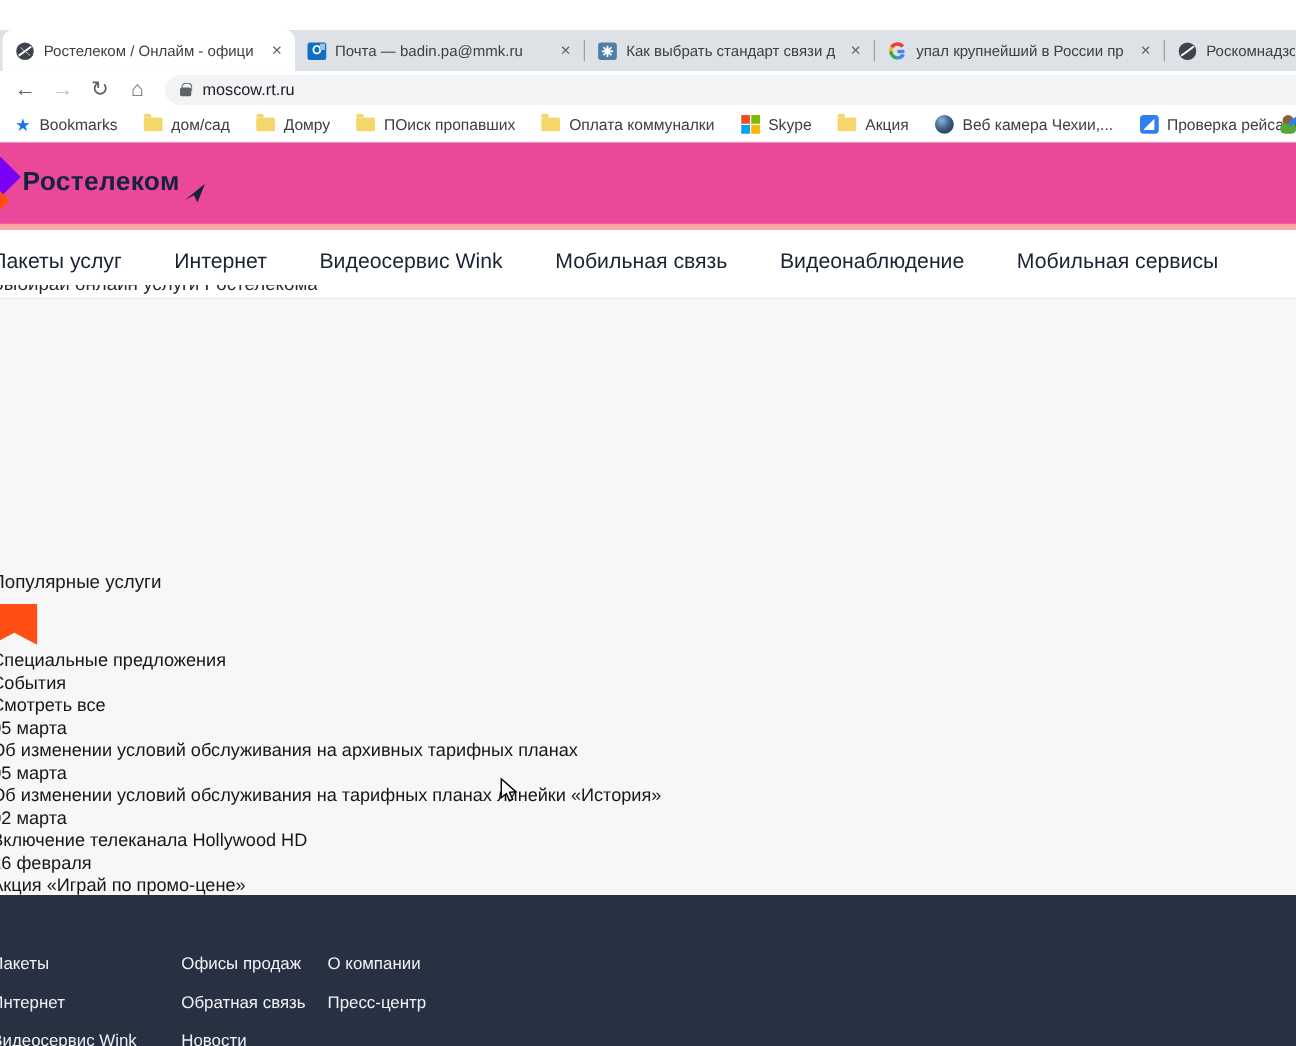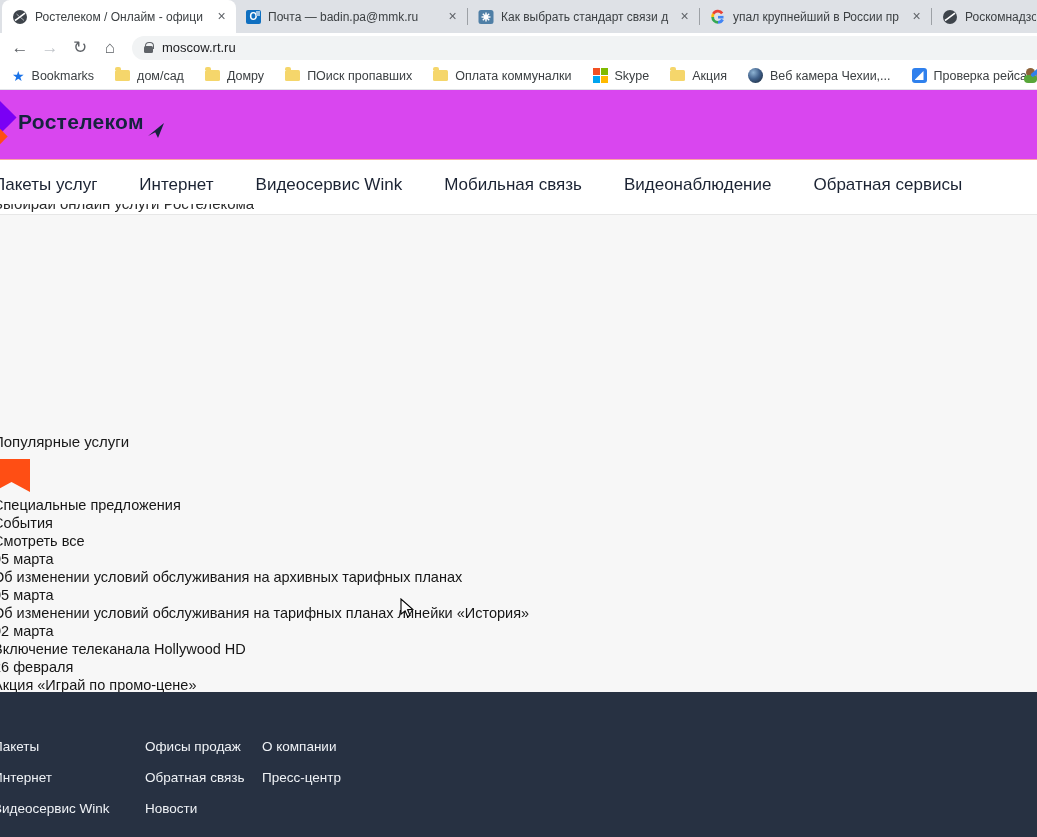--- a/index.html
+++ b/index.html
@@ -1,20 +1,20 @@
 <!DOCTYPE html>
 <html><head>
 <meta charset="utf-8">
 <style>
   * { margin:0; padding:0; box-sizing:border-box; }
   html,body { width:1037px; height:837px; overflow:hidden; }
   body { font-family:"Liberation Sans", sans-serif; background:#fff; position:relative; }
 
   
-  .tabstrip { height:33px; background:#DEE1E6; display:flex; align-items:flex-end; padding-left:2px; }
+  .tabstrip { height:33px; background:#DEE1E6; display:flex; align-items:flex-end; padding-left:2px;margin-top:24px; }
   .tab { height:33px; display:flex; align-items:center; gap:7px; padding:0 6px 0 10px; width:231px; flex:none; }
   .tab.active { background:#fff; border-radius:8px 8px 0 0; width:234px; }
   .tab:last-child { width:110px; overflow:hidden; }
   .tab-title { flex:1; font-size:12px; color:#3C4043; white-space:nowrap; overflow:hidden; }
   .tab-close { color:#5F6368; font-size:14px; width:17px; height:17px; line-height:16px; text-align:center; border-radius:50%; flex:none; cursor:pointer; }
   .tab-sep { width:1px; height:17px; background:#9DA1A6; margin-bottom:8px; flex:none; }
   .fav { width:16px; height:16px; flex:none; }
   .fav-outlook { width:15px; height:14px; background:#0F6FC0; border-radius:2px; color:#fff; font-weight:bold; font-size:10px; display:flex; align-items:center; justify-content:center; position:relative; flex:none; }
   .fav-outlook::after { content:""; position:absolute; right:1px; top:1px; width:4px; height:5px; background:#9CC3E5; }
 
@@ -37,21 +37,21 @@
   .ms-squares i { display:block; }
   .globe-photo { width:15px; height:15px; border-radius:50%; background:radial-gradient(circle at 35% 30%, #8FB4D4 0%, #41628C 45%, #15202F 100%); flex:none; }
   .blue-tile { width:15px; height:15px; background:#2F80ED; border-radius:3px; display:flex; align-items:center; justify-content:center; flex:none; }
   .blue-tile i { width:9px; height:9px; background:#fff; clip-path:polygon(0 100%, 100% 0, 100% 100%); }
   .bm-cut { position:absolute; right:-5px; top:6px; width:18px; height:16px; }
   .bm-cut .head { position:absolute; left:2px; top:0; width:9px; height:9px; border-radius:50%; background:#8C6239; }
   .bm-cut .body { position:absolute; left:0; top:7px; width:13px; height:8px; border-radius:4px; background:#57A639; }
   .bm-cut .pencil { position:absolute; left:6px; top:2px; width:13px; height:4px; background:#2F80ED; transform:rotate(-38deg); border-radius:2px; }
 
   
-  .page-header { height:70px; background:#d946ef; position:relative; border-bottom:1px solid #fca5a5; }
+  .page-header { height:70px; background:#ec4899; position:relative; border-bottom:5px solid #fca5a5; }
   .logo-mark { position:absolute; left:0; top:6px; width:20px; height:58px; overflow:hidden; }
   .logo-purple { position:absolute; left:-16px; top:8px; width:27px; height:27px; background:#7A00F5; transform:rotate(45deg); }
   .logo-orange { position:absolute; left:-8px; top:34px; width:13px; height:13px; background:#FF4E14; transform:rotate(45deg); }
   .logo-text { position:absolute; left:18px; top:20px; font-size:21px; font-weight:bold; color:#16233E; letter-spacing:.3px; cursor:pointer; }
   .plane { position:absolute; left:148px; top:33px; }
 
   
   .site-nav { height:55px; background:#fff; border-bottom:1px solid #E7E7E7; position:relative; overflow:hidden; }
   .nav-items { display:flex; gap:42px; position:absolute; left:-7px; top:15px; font-size:17px; color:#1B2333; white-space:nowrap; }
   .nav-items span { cursor:pointer; }
@@ -211,21 +211,21 @@
     </svg>
 </div>
 
 <div class="site-nav">
   <div class="nav-items">
     <span>Пакеты услуг</span>
     <span>Интернет</span>
     <span>Видеосервис Wink</span>
     <span>Мобильная связь</span>
     <span>Видеонаблюдение</span>
-    <span>Обратная сервисы</span>
+    <span>Мобильная сервисы</span>
   </div>
   <div class="heading-clip">
     <span>Выбирай онлайн услуги Ростелекома</span>
   </div>
 </div>
 
 <div class="content">
   <div class="content-inner">
     <div class="section-title">Популярные услуги</div>
     <div class="ribbon"></div>

